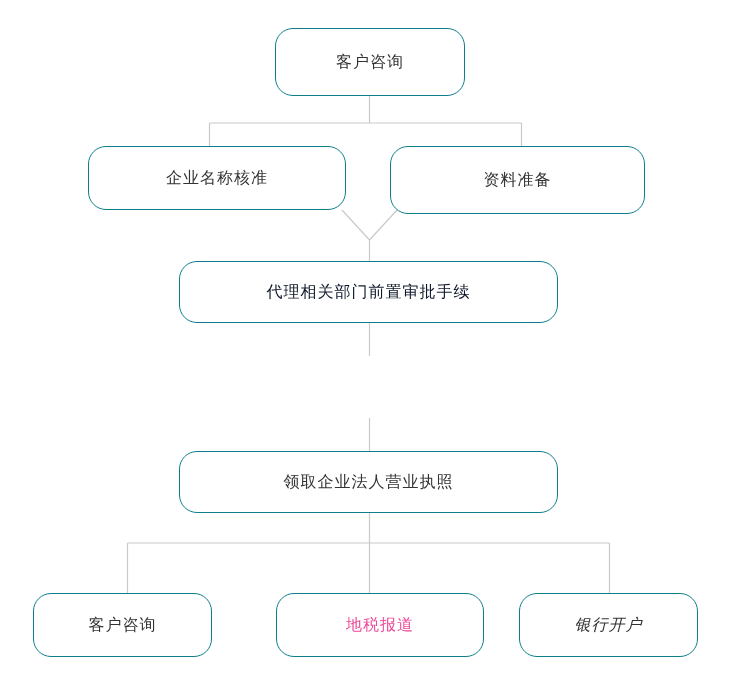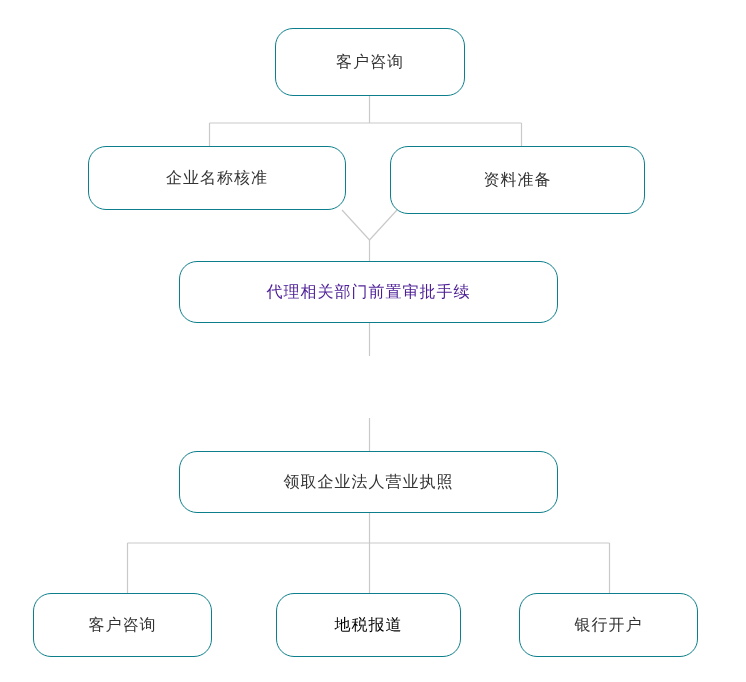--- a/index.html
+++ b/index.html
@@ -75,34 +75,34 @@
   </div>
 
   <div class="node" style="left: 88px; top: 146px; width: 258px; height: 64px; border-color: rgb(13, 127, 140); background: rgb(255, 255, 255); color: rgb(51, 51, 51);">
     <span class="node-label">企业名称核准</span>
   </div>
 
   <div class="node" style="left: 390px; top: 146px; width: 255px; height: 68px; border-color: rgb(13, 127, 140); background: rgb(255, 255, 255); color: rgb(51, 51, 51);">
     <span class="node-label">资料准备</span>
   </div>
 
-  <div class="node" style="left: 179px; top: 261px; width: 379px; height: 62px; border-color: rgb(13, 127, 140); background: rgb(255, 255, 255); color: #4c1d95;">
+  <div class="node" style="left: 179px; top: 261px; width: 379px; height: 62px; border-color: rgb(13, 127, 140); background: rgb(255, 255, 255); color: #0f172a;">
     <span class="node-label">代理相关部门前置审批手续</span>
   </div>
 
 
   <div class="node" style="left: 179px; top: 451px; width: 379px; height: 62px; border-color: rgb(13, 127, 140); background: rgb(255, 255, 255); color: rgb(51, 51, 51); align-items: center;">
     <span class="node-label">领取企业法人营业执照</span>
   </div>
 
   <div class="node" style="left: 33px; top: 593px; width: 179px; height: 64px; border-color: rgb(13, 127, 140); background: rgb(255, 255, 255); color: rgb(51, 51, 51);">
     <span class="node-label">客户咨询</span>
   </div>
 
-  <div class="node" style="left: 276px; top: 593px; width: 185px; height: 64px; border-color: rgb(13, 127, 140); background: rgb(255, 255, 255); color: #000000;">
+  <div class="node" style="left: 276px; top: 593px; width: 208px; height: 64px; border-color: rgb(13, 127, 140); background: rgb(255, 255, 255); color: #ec4899;">
     <span class="node-label">地税报道</span>
   </div>
 
-  <div class="node" style="left: 519px; top: 593px; width: 179px; height: 64px; border-color: rgb(13, 127, 140); background: rgb(255, 255, 255); color: rgb(51, 51, 51);">
+  <div class="node" style="left: 519px; top: 593px; width: 179px; height: 64px; border-color: rgb(13, 127, 140); background: rgb(255, 255, 255); color: rgb(51, 51, 51); font-style: italic;">
     <span class="node-label">银行开户</span>
   </div>
 
 </div>
 
 </body></html>

